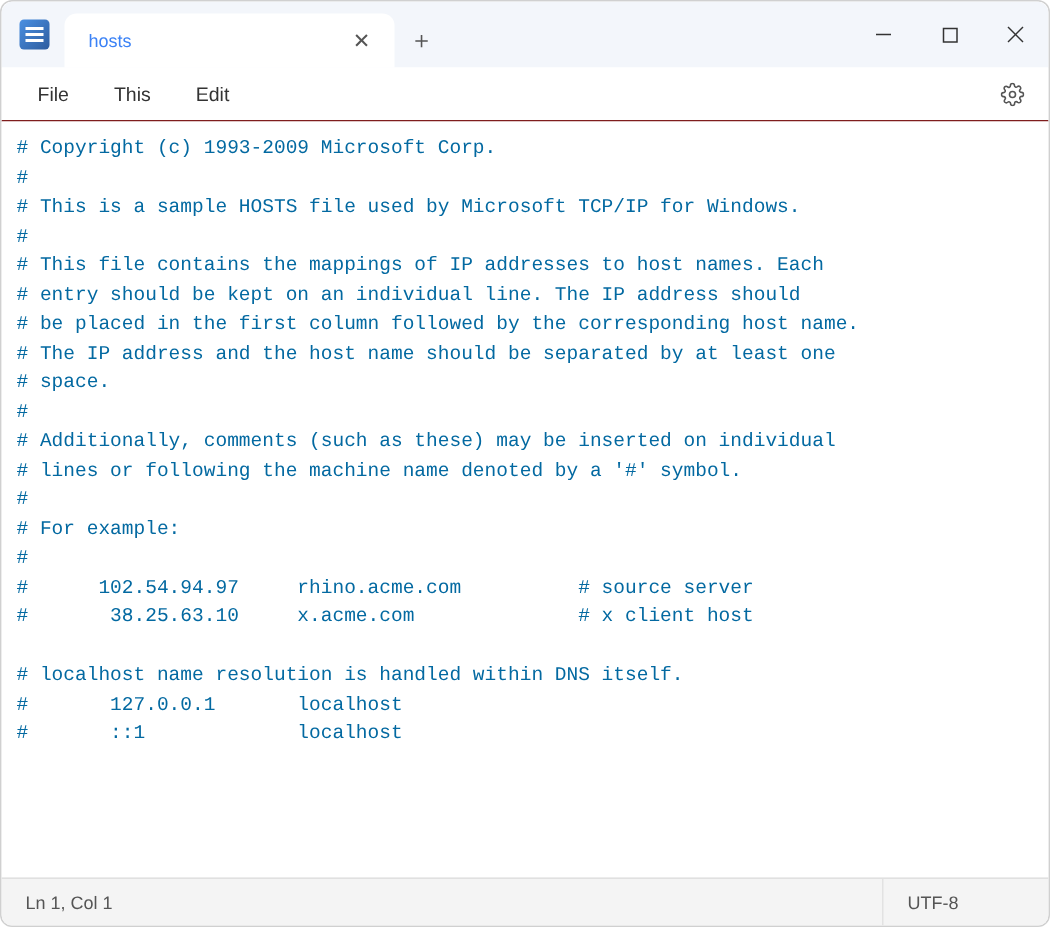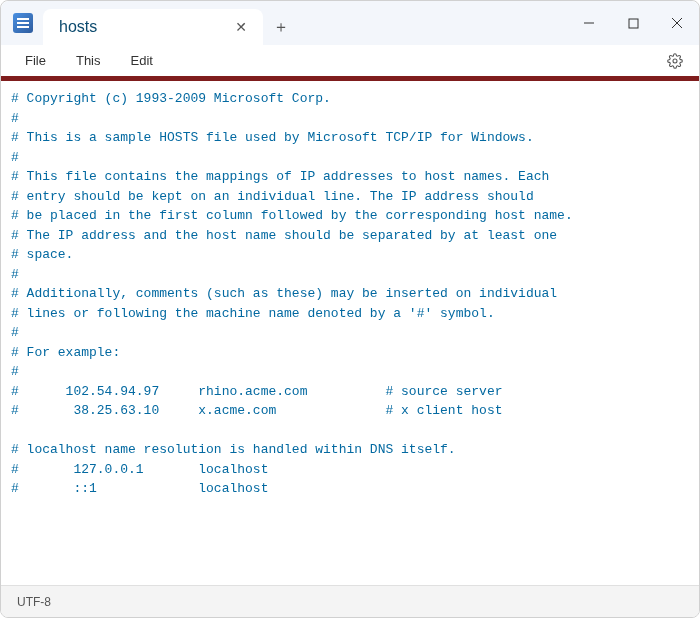--- a/index.html
+++ b/index.html
@@ -45,21 +45,21 @@
       align-items: center;
       height: 36px;
       margin-top: 8px;
       background: #fff;
       border-top-left-radius: 8px;
       border-top-right-radius: 8px;
       padding: 0 12px 0 16px;
       min-width: 220px;
       gap: 8px;
     }
-    .tab-title { flex: 1; color: #0c4a6e; font-size: 16px; }
+    .tab-title { flex: 1; color: #3b82f6; font-size: 12px; }
     .tab-close {
       width: 20px; height: 20px;
       display: flex; align-items: center; justify-content: center;
       color: #555; cursor: pointer; border-radius: 3px;
       font-size: 14px;
     }
     .tab-add {
       width: 36px;
       display: flex; align-items: center; justify-content: center;
       color: #555; cursor: pointer;
@@ -76,21 +76,21 @@
       width: 44px; height: 32px;
       display: flex; align-items: center; justify-content: center;
       cursor: pointer;
     }
     .wc-btn svg { stroke: #333; fill: none; }
     .menubar {
       height: 36px;
       display: flex;
       align-items: center;
       padding: 0 10px;
-      border-bottom: 5px solid #7f1d1d;
+      border-bottom: 1px solid #7f1d1d;
       background: #fff;
       gap: 2px;
     }
     .menu-item {
       padding: 6px 14px;
       color: #333;
       cursor: pointer;
       font-size: 13px;
       border-radius: 4px;
     }
@@ -195,14 +195,15 @@
 # For example:
 #
 #      102.54.94.97     rhino.acme.com          # source server
 #       38.25.63.10     x.acme.com              # x client host
 
 # localhost name resolution is handled within DNS itself.
 #       127.0.0.1       localhost
 #       ::1             localhost</textarea>
 
 <div class="statusbar">
+  <div class="status-seg wide">Ln 1, Col 1</div>
   <div class="status-seg" style="min-width:110px">UTF-8</div>
 </div>
 
 </body></html>

